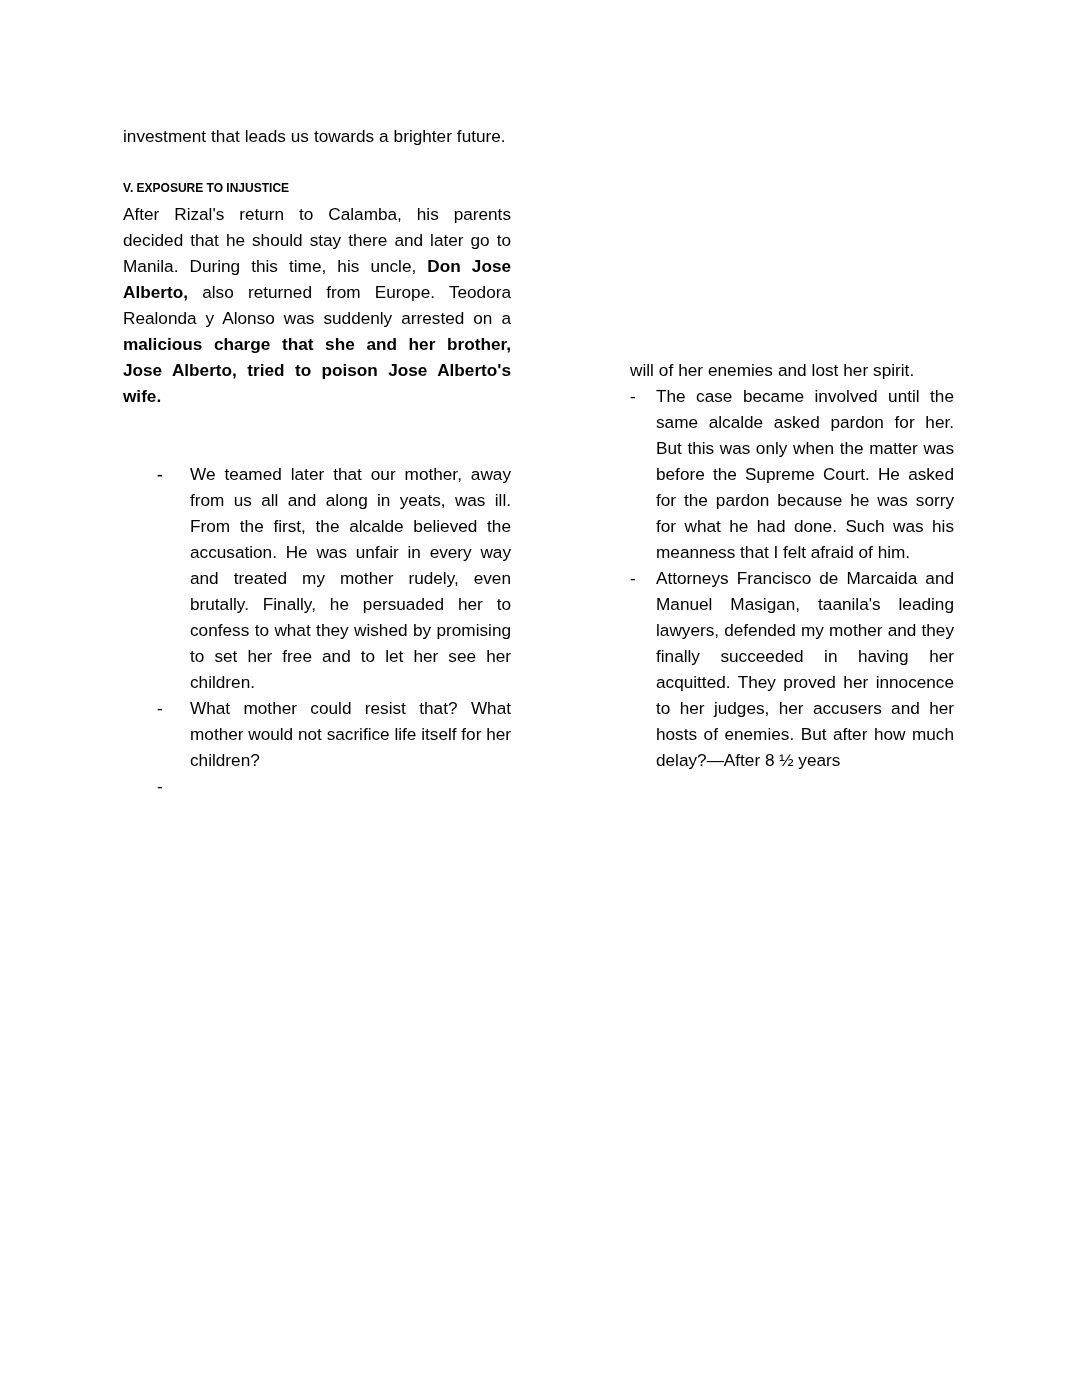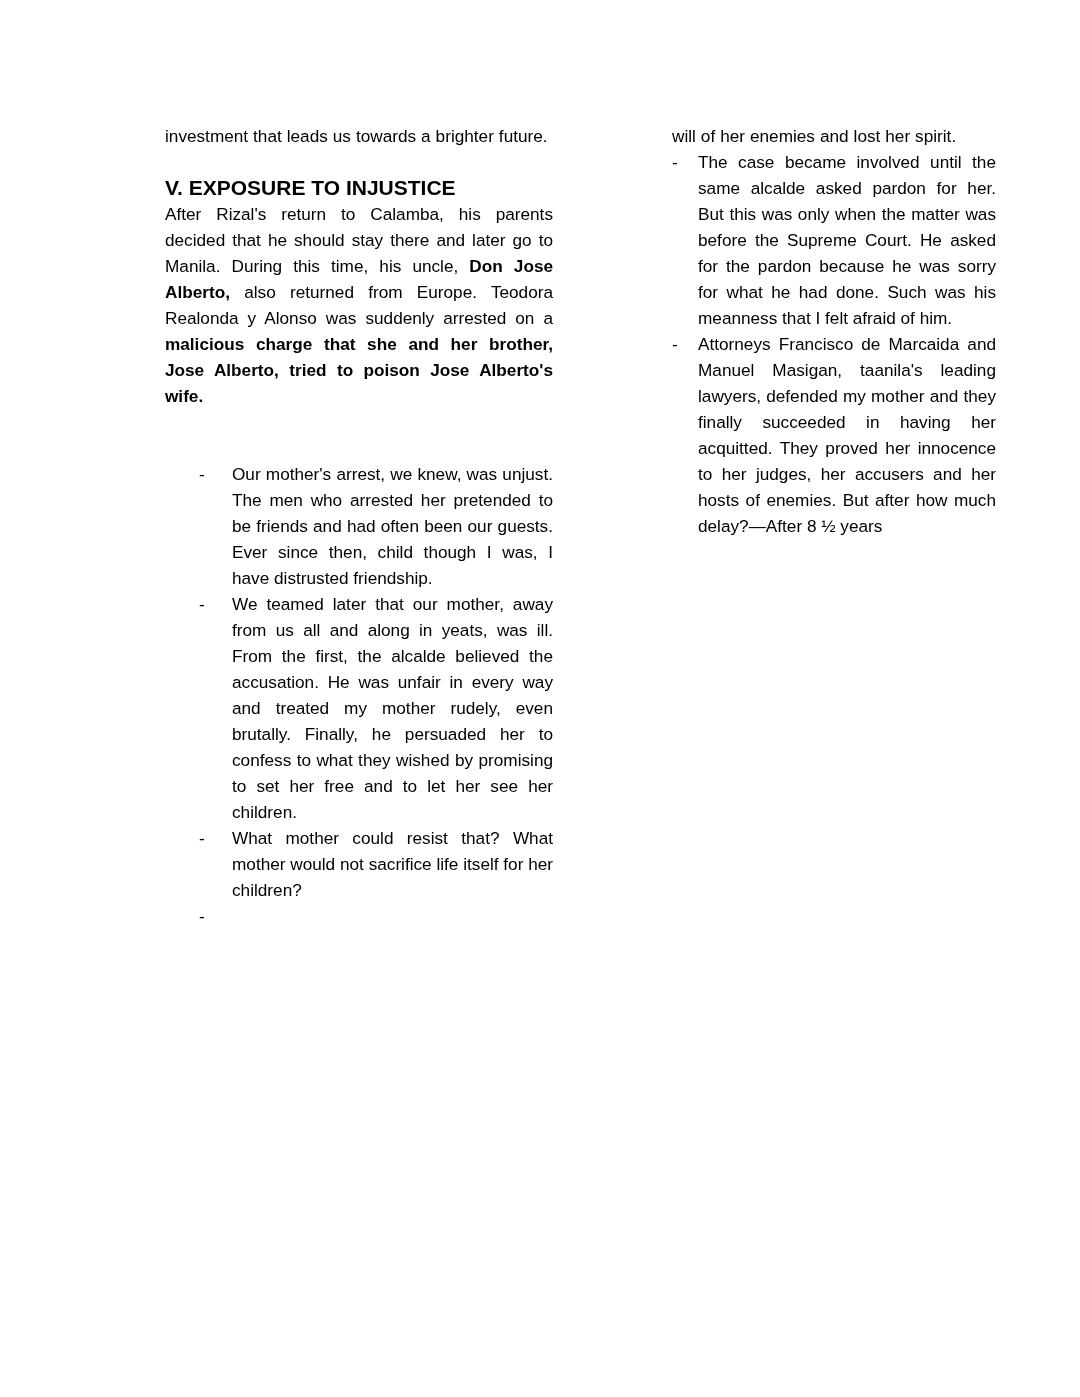--- a/index.html
+++ b/index.html
@@ -21,22 +21,21 @@
     box-sizing: border-box;
   }
   .columns {
     position: absolute;
     top: 123px;
     left: 123px;
     width: 831px;
     display: flex;
     flex-direction: row;
     justify-content: space-between;
-    align-items: flex-start;
-    margin-left: 42px;
+    align-items: flex-end;
   }
   .column {
     box-sizing: border-box;
   }
   .col-left {
     width: 388px;
   }
   .col-right {
     width: 324px;
   }
@@ -47,21 +46,21 @@
     text-align: justify;
     text-justify: inter-word;
     hyphens: none;
     word-spacing: 0.2px;
   }
   .gap {
     height: 26px;
   }
   h2.heading {
     margin: 0;
-    font-size: 21px;
+    font-size: 12px;
     line-height: 26px;
     font-weight: bold;
     text-align: left;
   }
   .bold {
     font-weight: bold;
   }
   ul.dashlist {
     margin: 0;
     padding: 0;
@@ -115,21 +114,21 @@
 
       <p class="para"><span>After Rizal's return to Calamba, his parents decided that he should stay there and later go to Manila. During this time, his uncle, </span><span class="bold">Don Jose Alberto,</span><span> also returned from Europe. Teodora Realonda y Alonso was suddenly arrested on a </span><span class="bold">malicious charge that she and her brother, Jose Alberto, tried to poison Jose Alberto's wife.</span></p>
 
       <div class="gap"></div>
 
 
       <div class="gap"></div>
 
 
       <ul class="dashlist">
-        <li><span class="dash">-</span><span>Our mother's arrest, we knew, was unjust. The men who arrested her pretended to be friends and had often been our guests. Ever since then, child though I was, I have distrusted friendship.</span></li>
+        <li><span class="dash">-</span></li>
         <li><span class="dash">-</span><span>We teamed later that our mother, away from us all and along in yeats, was ill. From the first, the alcalde believed the accusation. He was unfair in every way and treated my mother rudely, even brutally. Finally, he persuaded her to confess to what they wished by promising to set her free and to let her see her children.</span></li>
         <li><span class="dash">-</span><span>What mother could resist that? What mother would not sacrifice life itself for her children?</span></li>
         <li><span class="dash">-</span></li>
       </ul>
 
     </div>
 
     <div class="column col-right">
 
       <p class="para">will of her enemies and lost her spirit.</p>

